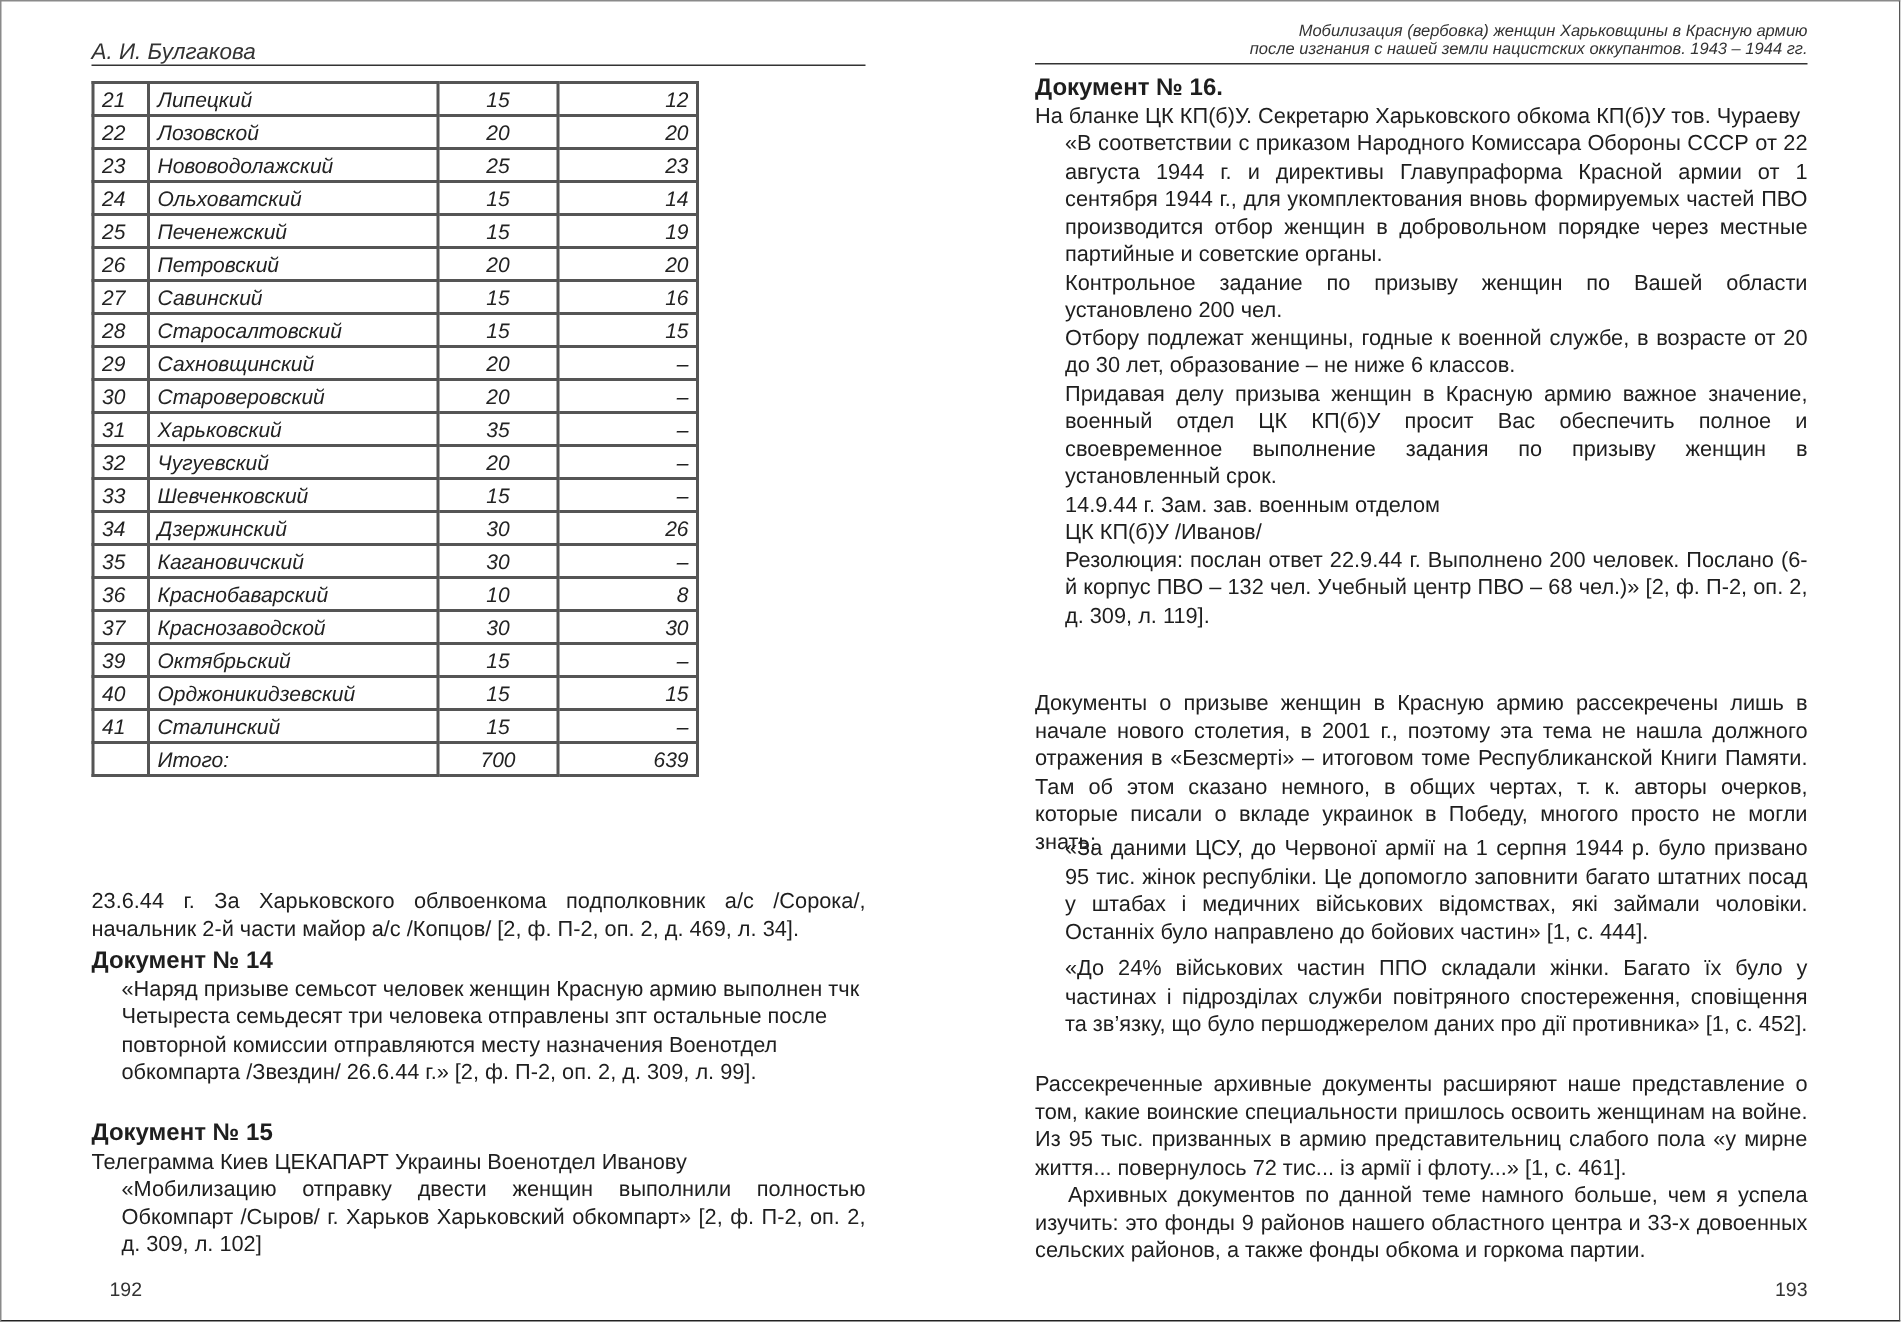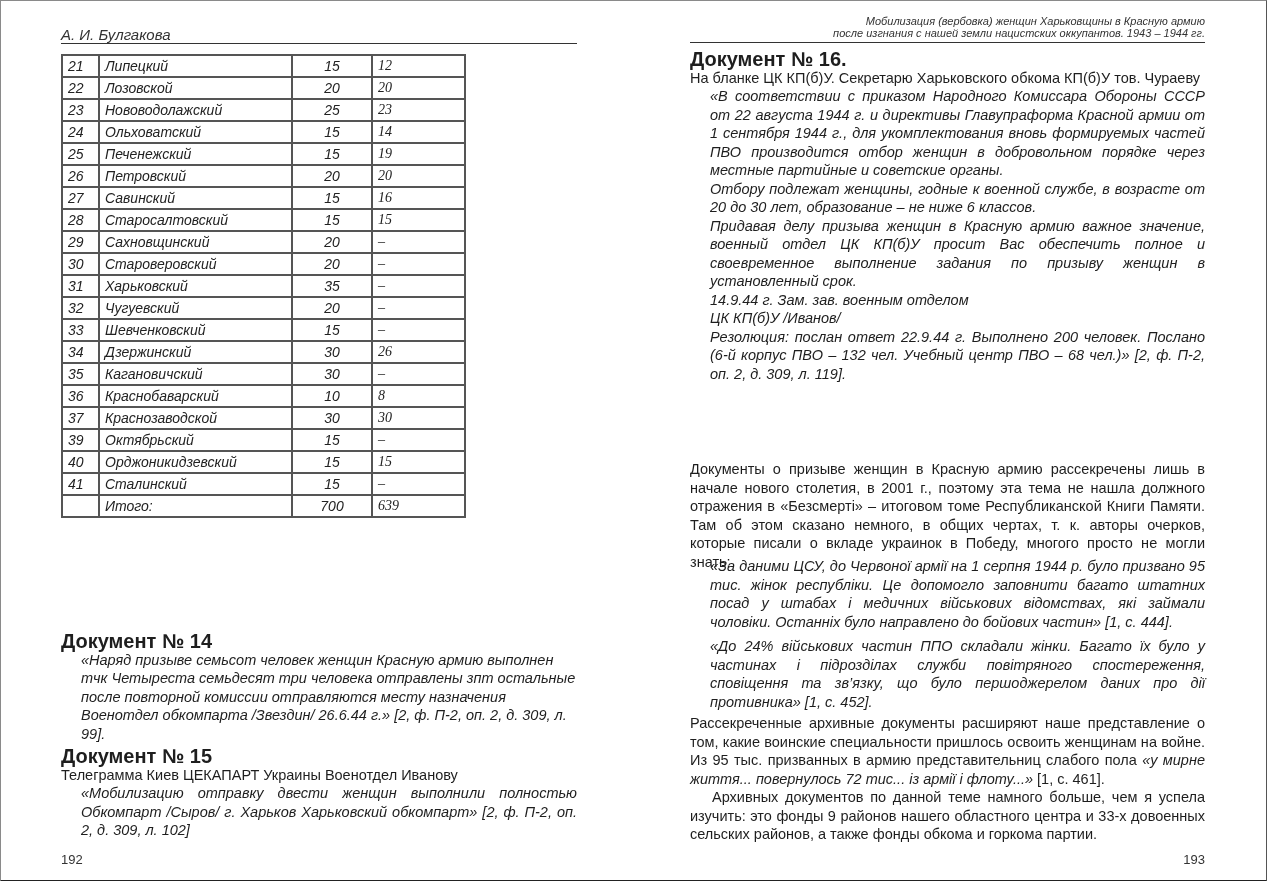--- a/index.html
+++ b/index.html
@@ -30,26 +30,26 @@
     table.quota {
       position: absolute; top: 54px; left: 0;
       border-collapse: collapse; font-style: italic; font-size: 14px; color: #222;
     }
     table.quota td {
       border: 2px solid #555; height: 20px; padding: 0 5px; line-height: 20px;
     }
     table.quota td.num { width: 25px; }
     table.quota td.name { width: 181px; }
     table.quota td.plan { width: 68px; text-align: center; }
-    table.quota td.fact { width: 81px; text-align: left; font-family: Liberation Serif, serif; }
+    table.quota td.fact { width: 81px; text-align: right; }
 
     .text-block { position: absolute; left: 0; width: 516px; font-size: 14.5px; line-height: 18.5px; }
-    .italic { font-style: italic; }
+    .italic { }
     .indent { padding-left: 20px; }
-    .bold-head { font-weight: bold; font-size: 20px; }
+    .bold-head { font-weight: bold; font-size: 16px; }
     .justify { text-align: justify; }
     .page-num { position: absolute; top: 852px; font-size: 13px; color: #333; }
     p { margin: 0; }
   </style>
 </head>
 <body>
 
 <div class="frame"></div>
 
 <div class="page page-left">
@@ -179,46 +179,50 @@
         </tr>
         <tr>
           <td class="num"></td>
           <td class="name">Итого:</td>
           <td class="plan">700</td>
           <td class="fact">639</td>
         </tr>
       </tbody>
   </table>
 
+  <div class="text-block" style="top:592px;">
+    <p class="italic justify">23.6.44 г. За Харьковского облвоенкома подполковник а/с /Сорока/, начальник 2-й части майор а/с /Копцов/ [2, ф. П-2, оп. 2, д. 469, л. 34].</p>
+  </div>
 
   <div class="text-block" style="top:632px;">
     <p class="bold-head">Документ № 14</p>
     <p class="italic indent">«Наряд призыве семьсот человек женщин Красную армию выполнен тчк Четыреста семьдесят три человека отправлены зпт остальные после повторной комиссии отправляются месту назначения Военотдел обкомпарта /Звездин/ 26.6.44 г.» [2, ф. П-2, оп. 2, д. 309, л. 99].</p>
   </div>
 
   <div class="text-block" style="top:747px;">
     <p class="bold-head">Документ № 15</p>
     <p>Телеграмма Киев ЦЕКАПАРТ Украины Военотдел Иванову</p>
     <p class="italic indent justify">«Мобилизацию отправку двести женщин выполнили полностью Обкомпарт /Сыров/ г. Харьков Харьковский обкомпарт» [2, ф. П-2, оп. 2, д. 309, л. 102]</p>
   </div>
 
-  <div class="page-num" style="left:0;">192</div>
+  <div class="page-num" style="left:12px;">192</div>
 </div>
 
 <div class="page page-right">
   <div class="running-head-right">
     <div>Мобилизация (вербовка) женщин Харьковщины в Красную армию</div>
     <div>после изгнания с нашей земли нацистских оккупантов. 1943 – 1944 гг.</div>
   </div>
 
   <div class="text-block" style="top:50px; width:515px;">
     <p class="bold-head">Документ № 16.</p>
     <p class="justify">На бланке ЦК КП(б)У. Секретарю Харьковского обкома КП(б)У тов. Чураеву</p>
     <div class="italic indent justify" id="doc16-body">
         <p>«В соответствии с приказом Народного Комиссара Обороны СССР от 22 августа 1944 г. и директивы Главупраформа Красной армии от 1 сентября 1944 г., для укомплектования вновь формируемых частей ПВО производится отбор женщин в добровольном порядке через местные партийные и советские органы.</p>
+        <p>Контрольное задание по призыву женщин по Вашей области установлено 200 чел.</p>
         <p>Отбору подлежат женщины, годные к военной службе, в возрасте от 20 до 30 лет, образование – не ниже 6 классов.</p>
         <p>Придавая делу призыва женщин в Красную армию важное значение, военный отдел ЦК КП(б)У просит Вас обеспечить полное и своевременное выполнение задания по призыву женщин в установленный срок.</p>
         <p>14.9.44 г. Зам. зав. военным отделом</p>
         <p>ЦК КП(б)У /Иванов/</p>
         <p>Резолюция: послан ответ 22.9.44 г. Выполнено 200 человек. Послано (6-й корпус ПВО – 132 чел. Учебный центр ПВО – 68 чел.)» [2, ф. П-2, оп. 2, д. 309, л. 119].</p>
       </div>
   </div>
 
   <div class="text-block justify" style="top:460px; width:515px;">
     <p>Документы о призыве женщин в Красную армию рассекречены лишь в начале нового столетия, в 2001 г., поэтому эта тема не нашла должного отражения в «Безсмерті» – итоговом томе Республиканской Книги Памяти. Там об этом сказано немного, в общих чертах, т. к. авторы очерков, которые писали о вкладе украинок в Победу, многого просто не могли знать:</p>

